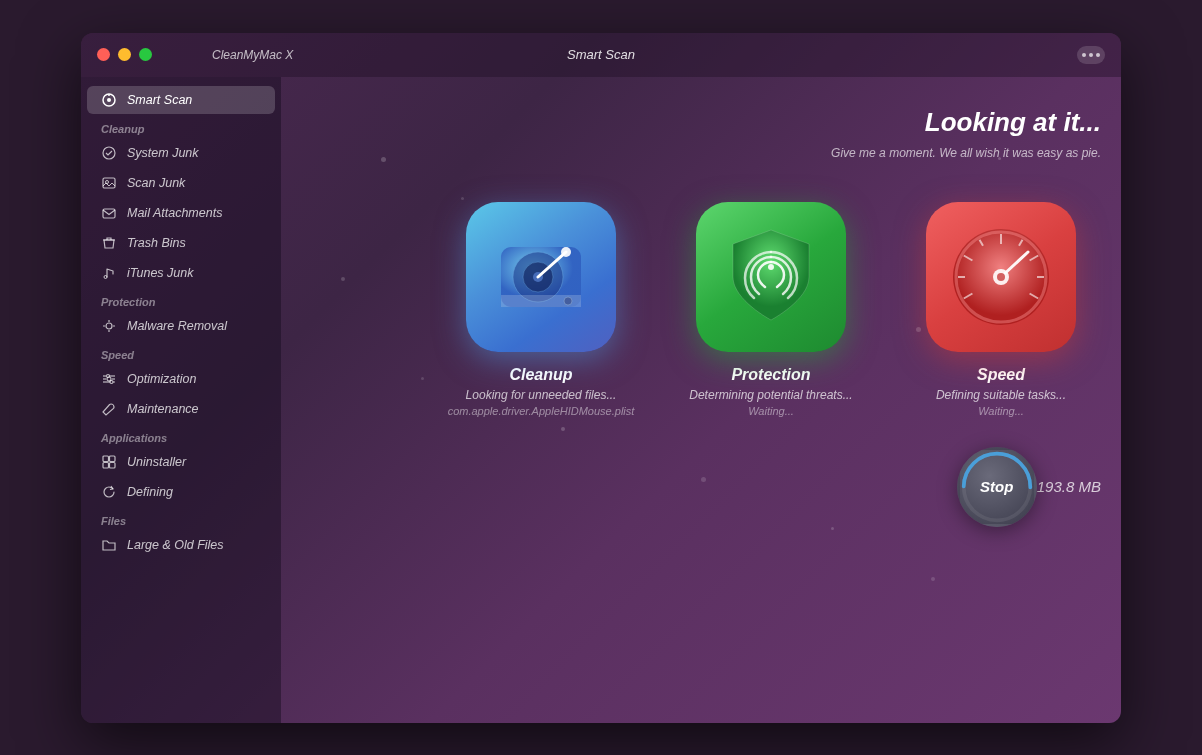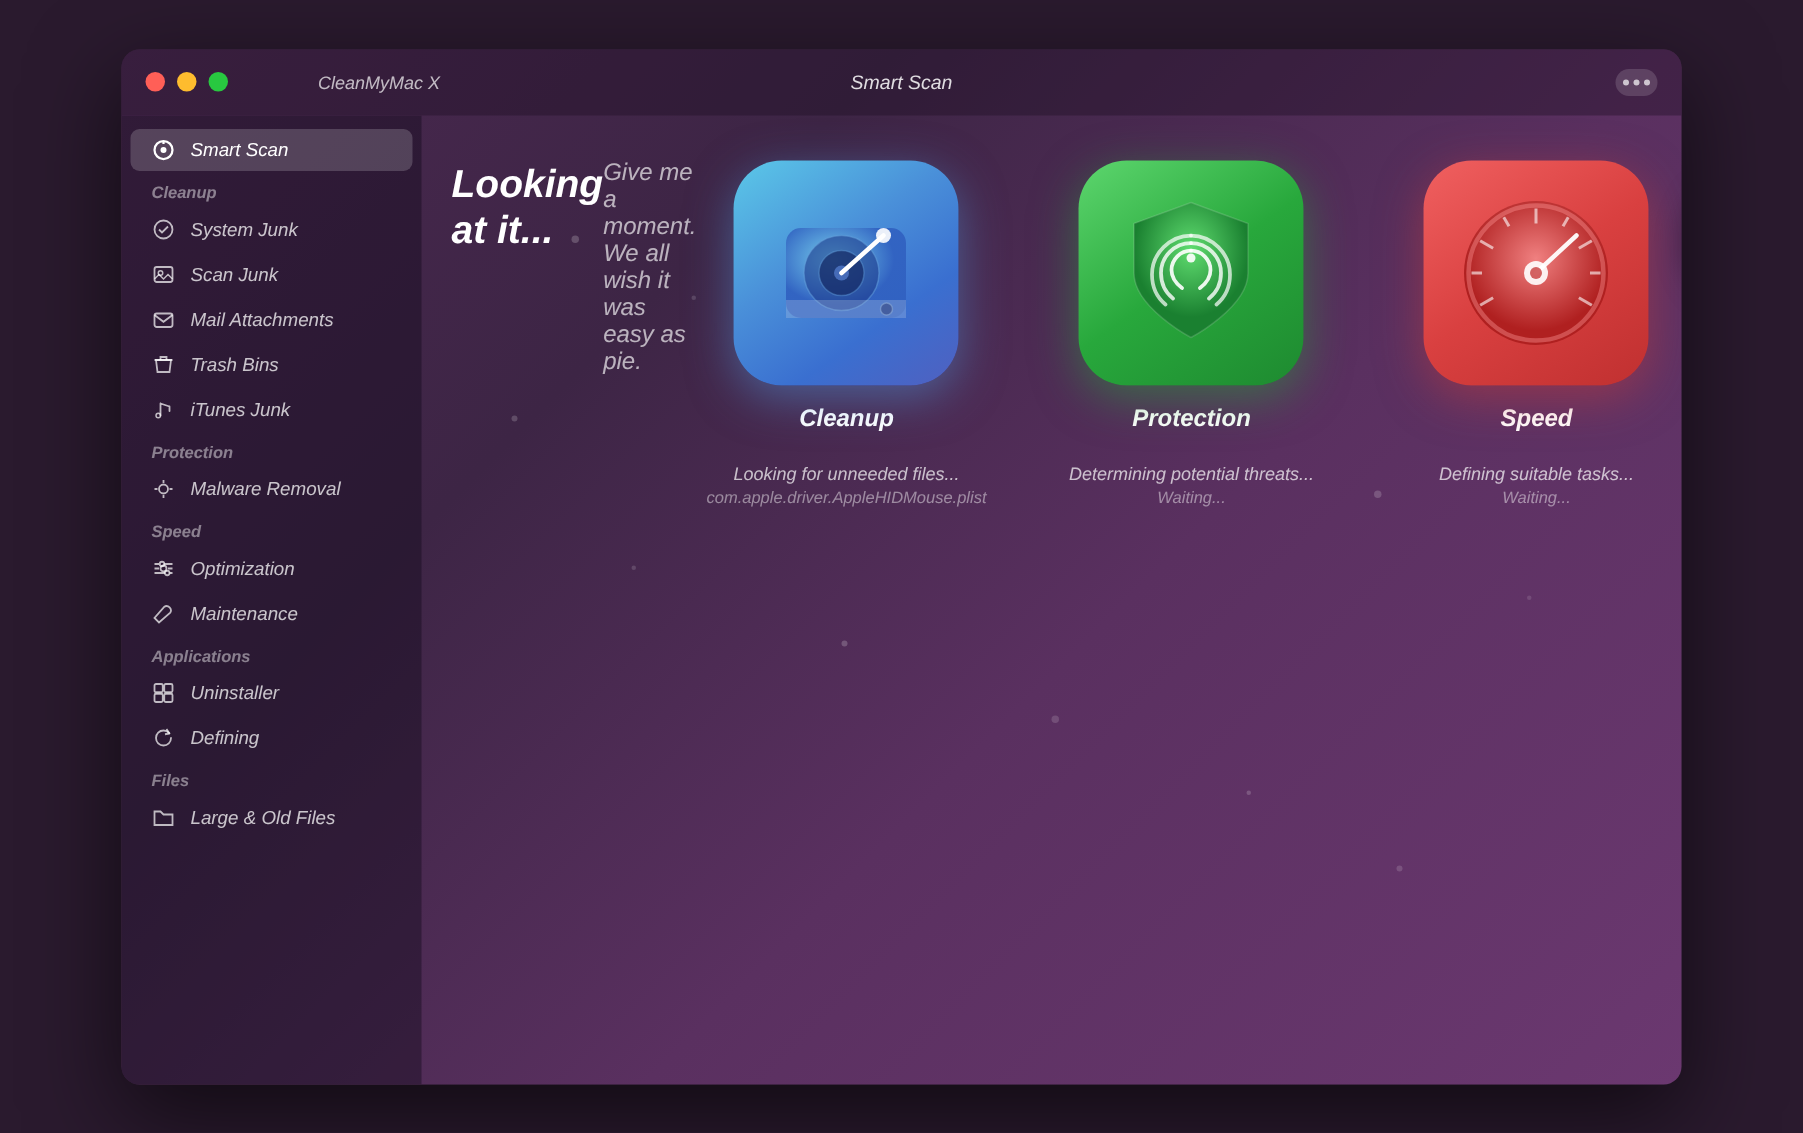--- a/index.html
+++ b/index.html
@@ -121,36 +121,36 @@
       color: rgba(255,255,255,0.45);
       font-size: 11px;
       font-weight: 600;
       padding: 8px 20px 3px;
       text-transform: none;
     }
     
     .main {
       flex: 1;
       display: flex;
-      flex-direction: row;
-      align-items: flex-start;
+      flex-direction: column;
+      align-items: flex-end;
       padding: 30px 20px 25px;
       position: relative;
       overflow: hidden;
     }
     .main-title {
       color: white;
       font-size: 26px;
       font-weight: 700;
       margin-bottom: 8px;
     }
     .main-subtitle {
       color: rgba(255,255,255,0.65);
-      font-size: 16px;
-      margin-bottom: 30px;
+      font-size: 12px;
+      margin-bottom: 42px;
     }
     .cards-row {
       display: flex;
       gap: 30px;
       align-items: flex-start;
       margin-bottom: 20px;
     }
     .card {
       display: flex;
       flex-direction: column;
@@ -184,21 +184,20 @@
       color: white;
       font-size: 16px;
       font-weight: 700;
       margin-bottom: 4px;
     }
     .card-status {
       color: rgba(255,255,255,0.7);
       font-size: 12px;
       text-align: center;
       margin-bottom: 3px;
-      margin-top: 16px;
     }
     .card-detail {
       color: rgba(255,255,255,0.45);
       font-size: 11px;
       text-align: center;
     }
     
     .stop-button-wrap {
       display: flex;
       align-items: center;

